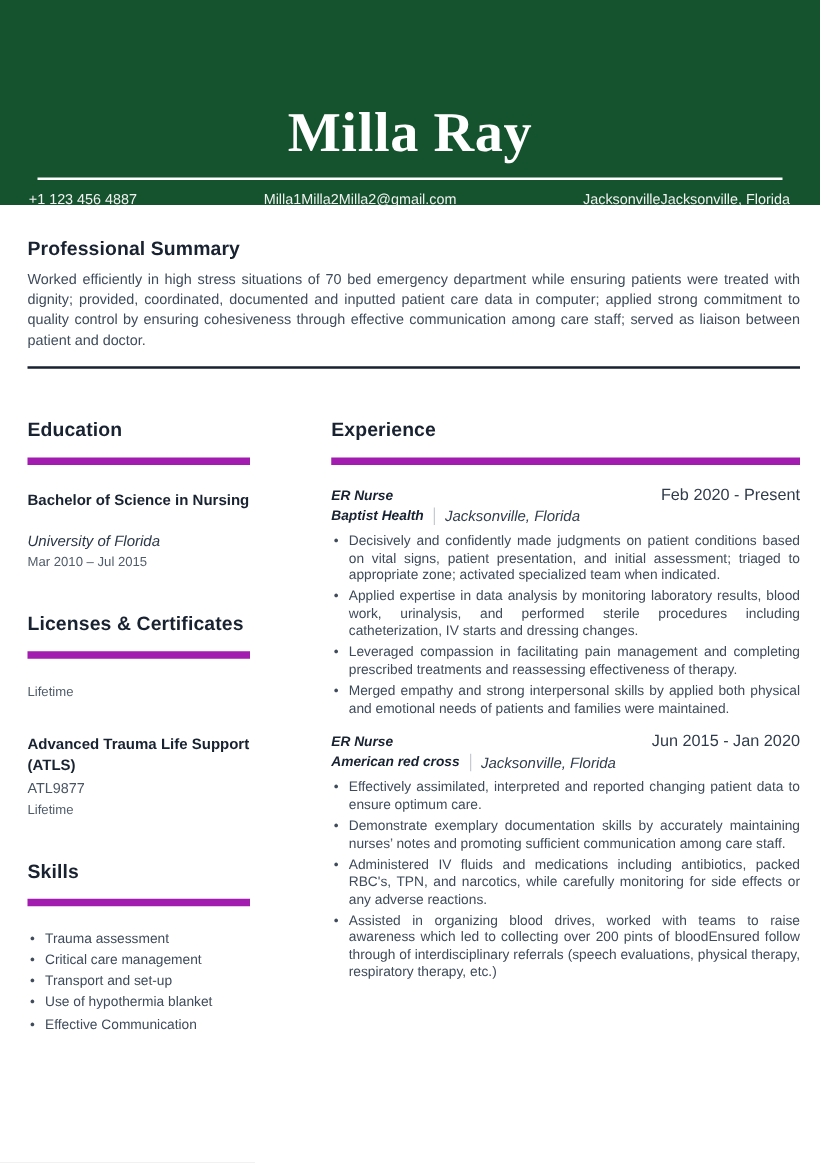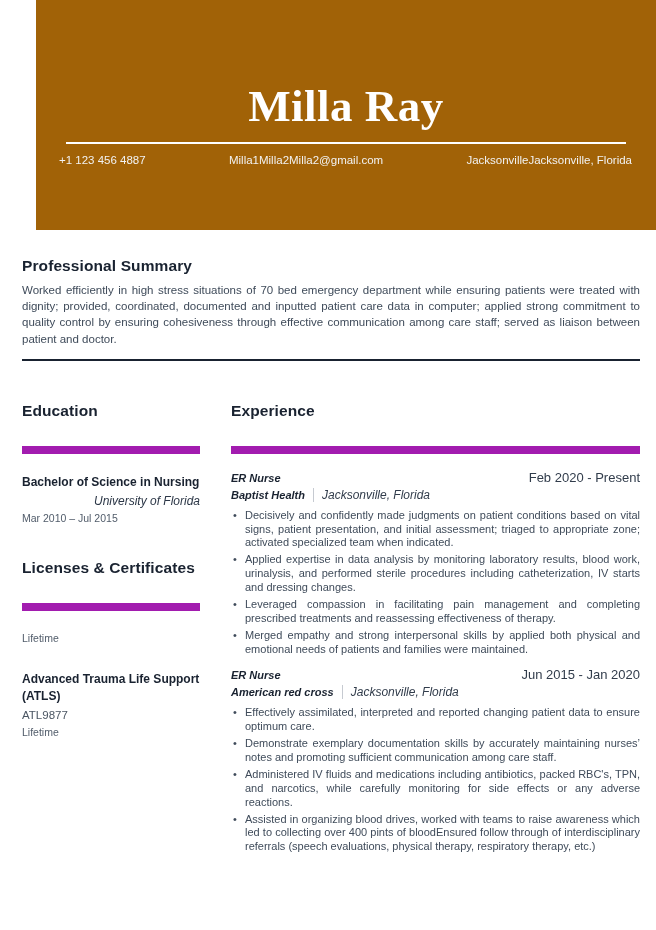--- a/index.html
+++ b/index.html
@@ -8,24 +8,23 @@
   .page {
     width: 656px; height: 930px;
     margin: 0 auto;
     background: #ffffff;
     position: relative;
     overflow: hidden;
   }
 
   
   .top-header {
-    height: 230px;
-    background: #a16207;
+    height: 164px;
+    background: #14532d;
     color: #ffffff;
-    margin-left: 36px;
   }
   .name {
     font-family: "Liberation Serif", serif;
     font-weight: 700;
     font-size: 45px;
     line-height: 1;
     text-align: center;
     padding-top: 84px;
     letter-spacing: 0.5px;
   }
@@ -61,45 +60,44 @@
     color: #3f4b5a;
   }
   .full-divider {
     border: none;
     border-top: 2px solid #192230;
     margin-top: 12px;
   }
 
   .columns { display: flex; margin-top: 41px; }
   .left-col { width: 178px; flex-shrink: 0; }
-  .right-col { flex: 1; margin-left: 31px; }
+  .right-col { flex: 1; margin-left: 65px; }
 
   .underlined {
-    border-bottom: 8px solid #a21caf;
-    padding-bottom: 26px;
+    border-bottom: 6px solid #a21caf;
+    padding-bottom: 12px;
   }
   .left-col section { margin-bottom: 34px; }
   .left-col .section-body { margin-top: 20px; }
   .right-col .section-body { margin-top: 16px; }
 
   .entry { margin-bottom: 26px; }
   .entry:last-child { margin-bottom: 0; }
   .entry-title {
     font-size: 12px;
     font-weight: 700;
     color: #192230;
     line-height: 17px;
   }
   .entry-school {
     font-style: italic;
     font-size: 12px;
     color: #2c3747;
-    margin-top: 2px;
+    margin-top: 16px;
     line-height: 16px;
-    text-align: right;
   }
   .entry-sub {
     font-size: 11.5px;
     color: #4b5663;
     margin-top: 3px;
     line-height: 15px;
   }
   .entry-muted {
     font-size: 10.5px;
     color: #515c6a;
@@ -205,20 +203,32 @@
               <div class="entry-muted">Lifetime</div>
             </div>
             <div class="entry">
               <div class="entry-title">Advanced Trauma Life Support (ATLS)</div>
               <div class="entry-sub">ATL9877</div>
               <div class="entry-muted">Lifetime</div>
             </div>
           </div>
         </section>
 
+        <section>
+          <h2 class="section-heading underlined">Skills</h2>
+          <div class="section-body">
+            <ul class="bullet-list skills-list">
+              <li>Trauma assessment</li>
+              <li>Critical care management</li>
+              <li>Transport and set-up</li>
+              <li>Use of hypothermia blanket</li>
+              <li>Effective Communication</li>
+            </ul>
+          </div>
+        </section>
 
       </div>
 
       <div class="right-col">
 
         <section>
           <h2 class="section-heading underlined">Experience</h2>
           <div class="section-body">
 
             <div class="job">
@@ -246,21 +256,21 @@
               </div>
               <div class="job-company-row">
                 <span class="job-company">American red cross</span>
                 <span class="v-sep"></span>
                 <span class="job-location">Jacksonville, Florida</span>
               </div>
               <ul class="bullet-list">
                 <li>Effectively assimilated, interpreted and reported changing patient data to ensure optimum care.</li>
                 <li>Demonstrate exemplary documentation skills by accurately maintaining nurses’ notes and promoting sufficient communication among care staff.</li>
                 <li>Administered IV fluids and medications including antibiotics, packed RBC's, TPN, and narcotics, while carefully monitoring for side effects or any adverse reactions.</li>
-                <li>Assisted in organizing blood drives, worked with teams to raise awareness which led to collecting over 400 pints of bloodEnsured follow through of interdisciplinary referrals (speech evaluations, physical therapy, respiratory therapy, etc.)</li>
+                <li>Assisted in organizing blood drives, worked with teams to raise awareness which led to collecting over 200 pints of bloodEnsured follow through of interdisciplinary referrals (speech evaluations, physical therapy, respiratory therapy, etc.)</li>
               </ul>
             </div>
 
           </div>
         </section>
 
       </div>
     </div>
   </div>
 </div>

